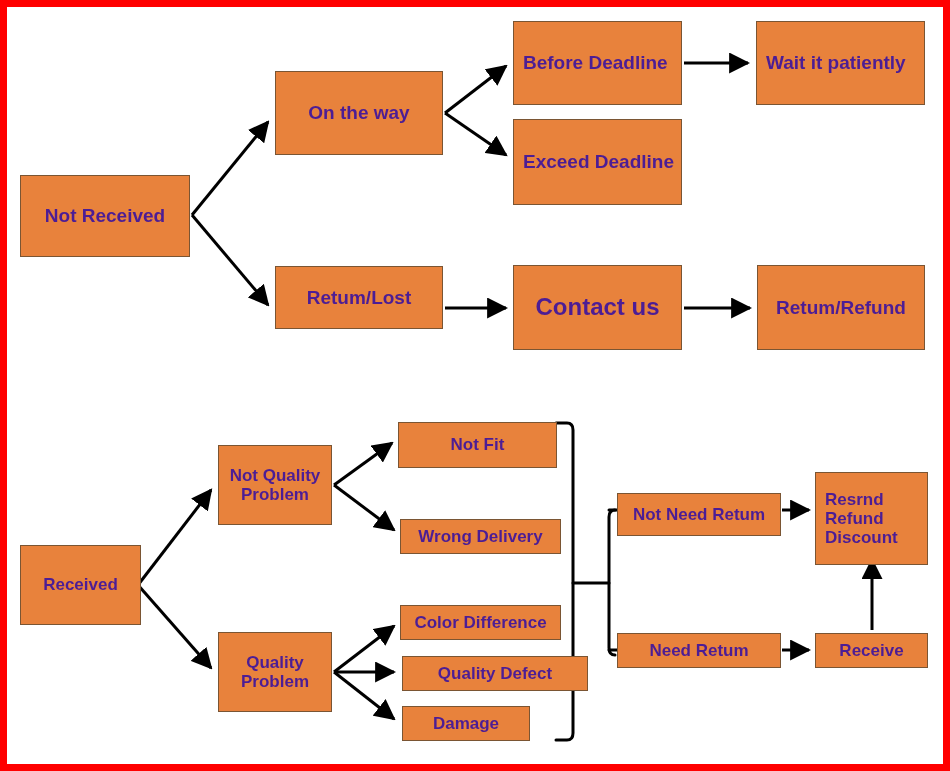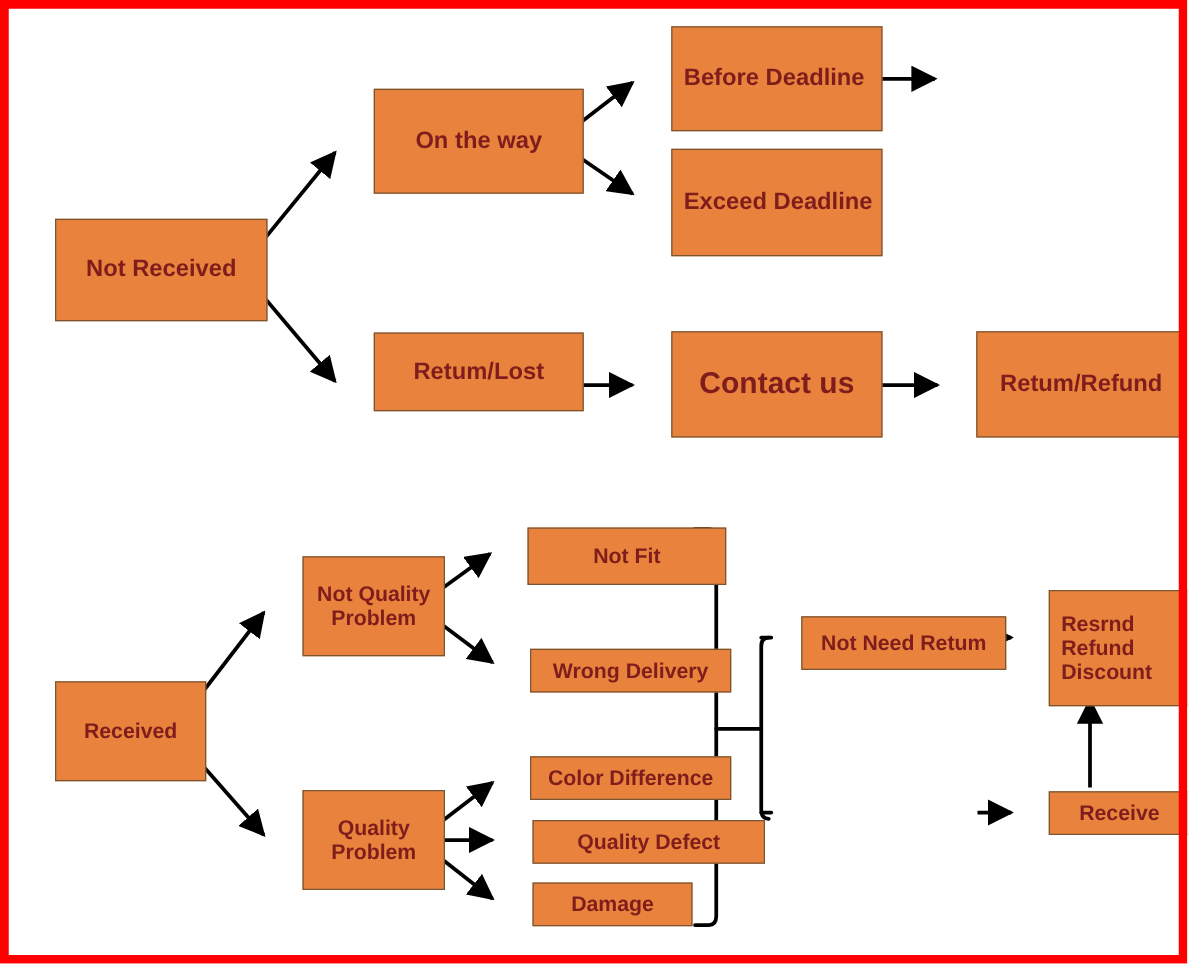--- a/index.html
+++ b/index.html
@@ -29,30 +29,29 @@
     box-sizing: border-box;
     border: 7px solid #ff0000;
     pointer-events: none;
     z-index: 5;
   }
   .node {
     position: absolute;
     box-sizing: border-box;
     background: #e8823c;
     border: 1px solid #7a5533;
-    color: #7f1d1d;
+    color: #4c1d95;
     font-weight: bold;
     display: flex;
     align-items: center;
     justify-content: center;
     text-align: center;
     line-height: 1.12;
     z-index: 3;
     white-space: pre-line;
-    margin-left: 24px;
   }
   .node.left-align {
     justify-content: flex-start;
     text-align: left;
     padding-left: 9px;
   }
   
   #wires {
     position: absolute;
     left: 0;
@@ -132,20 +131,21 @@
       <line x1="872" y1="630" x2="872" y2="560" marker-end="url(#arrow)"></line>
     </g>
   </svg>
 
   <div class="node" style="left:20px; top:175px; width:170px; height:82px; font-size:19px;">Not Received</div>
 
   <div class="node" style="left:275px; top:71px; width:168px; height:84px; font-size:19px;">On the way</div>
 
   <div class="node left-align" style="left:513px; top:21px; width:169px; height:84px; font-size:19px;">Before Deadline</div>
 
+  <div class="node left-align" style="left:756px; top:21px; width:169px; height:84px; font-size:19px;">Wait it patiently</div>
 
   <div class="node left-align" style="left:513px; top:119px; width:169px; height:86px; font-size:19px;">Exceed Deadline</div>
 
   <div class="node" style="left:275px; top:266px; width:168px; height:63px; font-size:19px;">Retum/Lost</div>
 
   <div class="node" style="left:513px; top:265px; width:169px; height:85px; font-size:24px;">Contact us</div>
 
   <div class="node" style="left:757px; top:265px; width:168px; height:85px; font-size:19px;">Retum/Refund</div>
 
   <div class="node" style="left:20px; top:545px; width:121px; height:80px; font-size:17px;">Received</div>
@@ -161,20 +161,21 @@
   <div class="node" style="left:400px; top:519px; width:161px; height:35px; font-size:17px;">Wrong Delivery</div>
 
   <div class="node" style="left:400px; top:605px; width:161px; height:35px; font-size:17px;">Color Difference</div>
 
   <div class="node" style="left:402px; top:656px; width:186px; height:35px; font-size:17px;">Quality Defect</div>
 
   <div class="node" style="left:402px; top:706px; width:128px; height:35px; font-size:17px;">Damage</div>
 
   <div class="node" style="left:617px; top:493px; width:164px; height:43px; font-size:17px;">Not Need Retum</div>
 
+  <div class="node" style="left:617px; top:633px; width:164px; height:35px; font-size:17px;">Need Retum</div>
 
   <div class="node left-align" style="left:815px; top:472px; width:113px; height:93px; font-size:17px;">Resrnd
 Refund
 Discount</div>
 
   <div class="node" style="left:815px; top:633px; width:113px; height:35px; font-size:17px;">Receive</div>
 
   <div id="frame"></div>
 
 </div>

